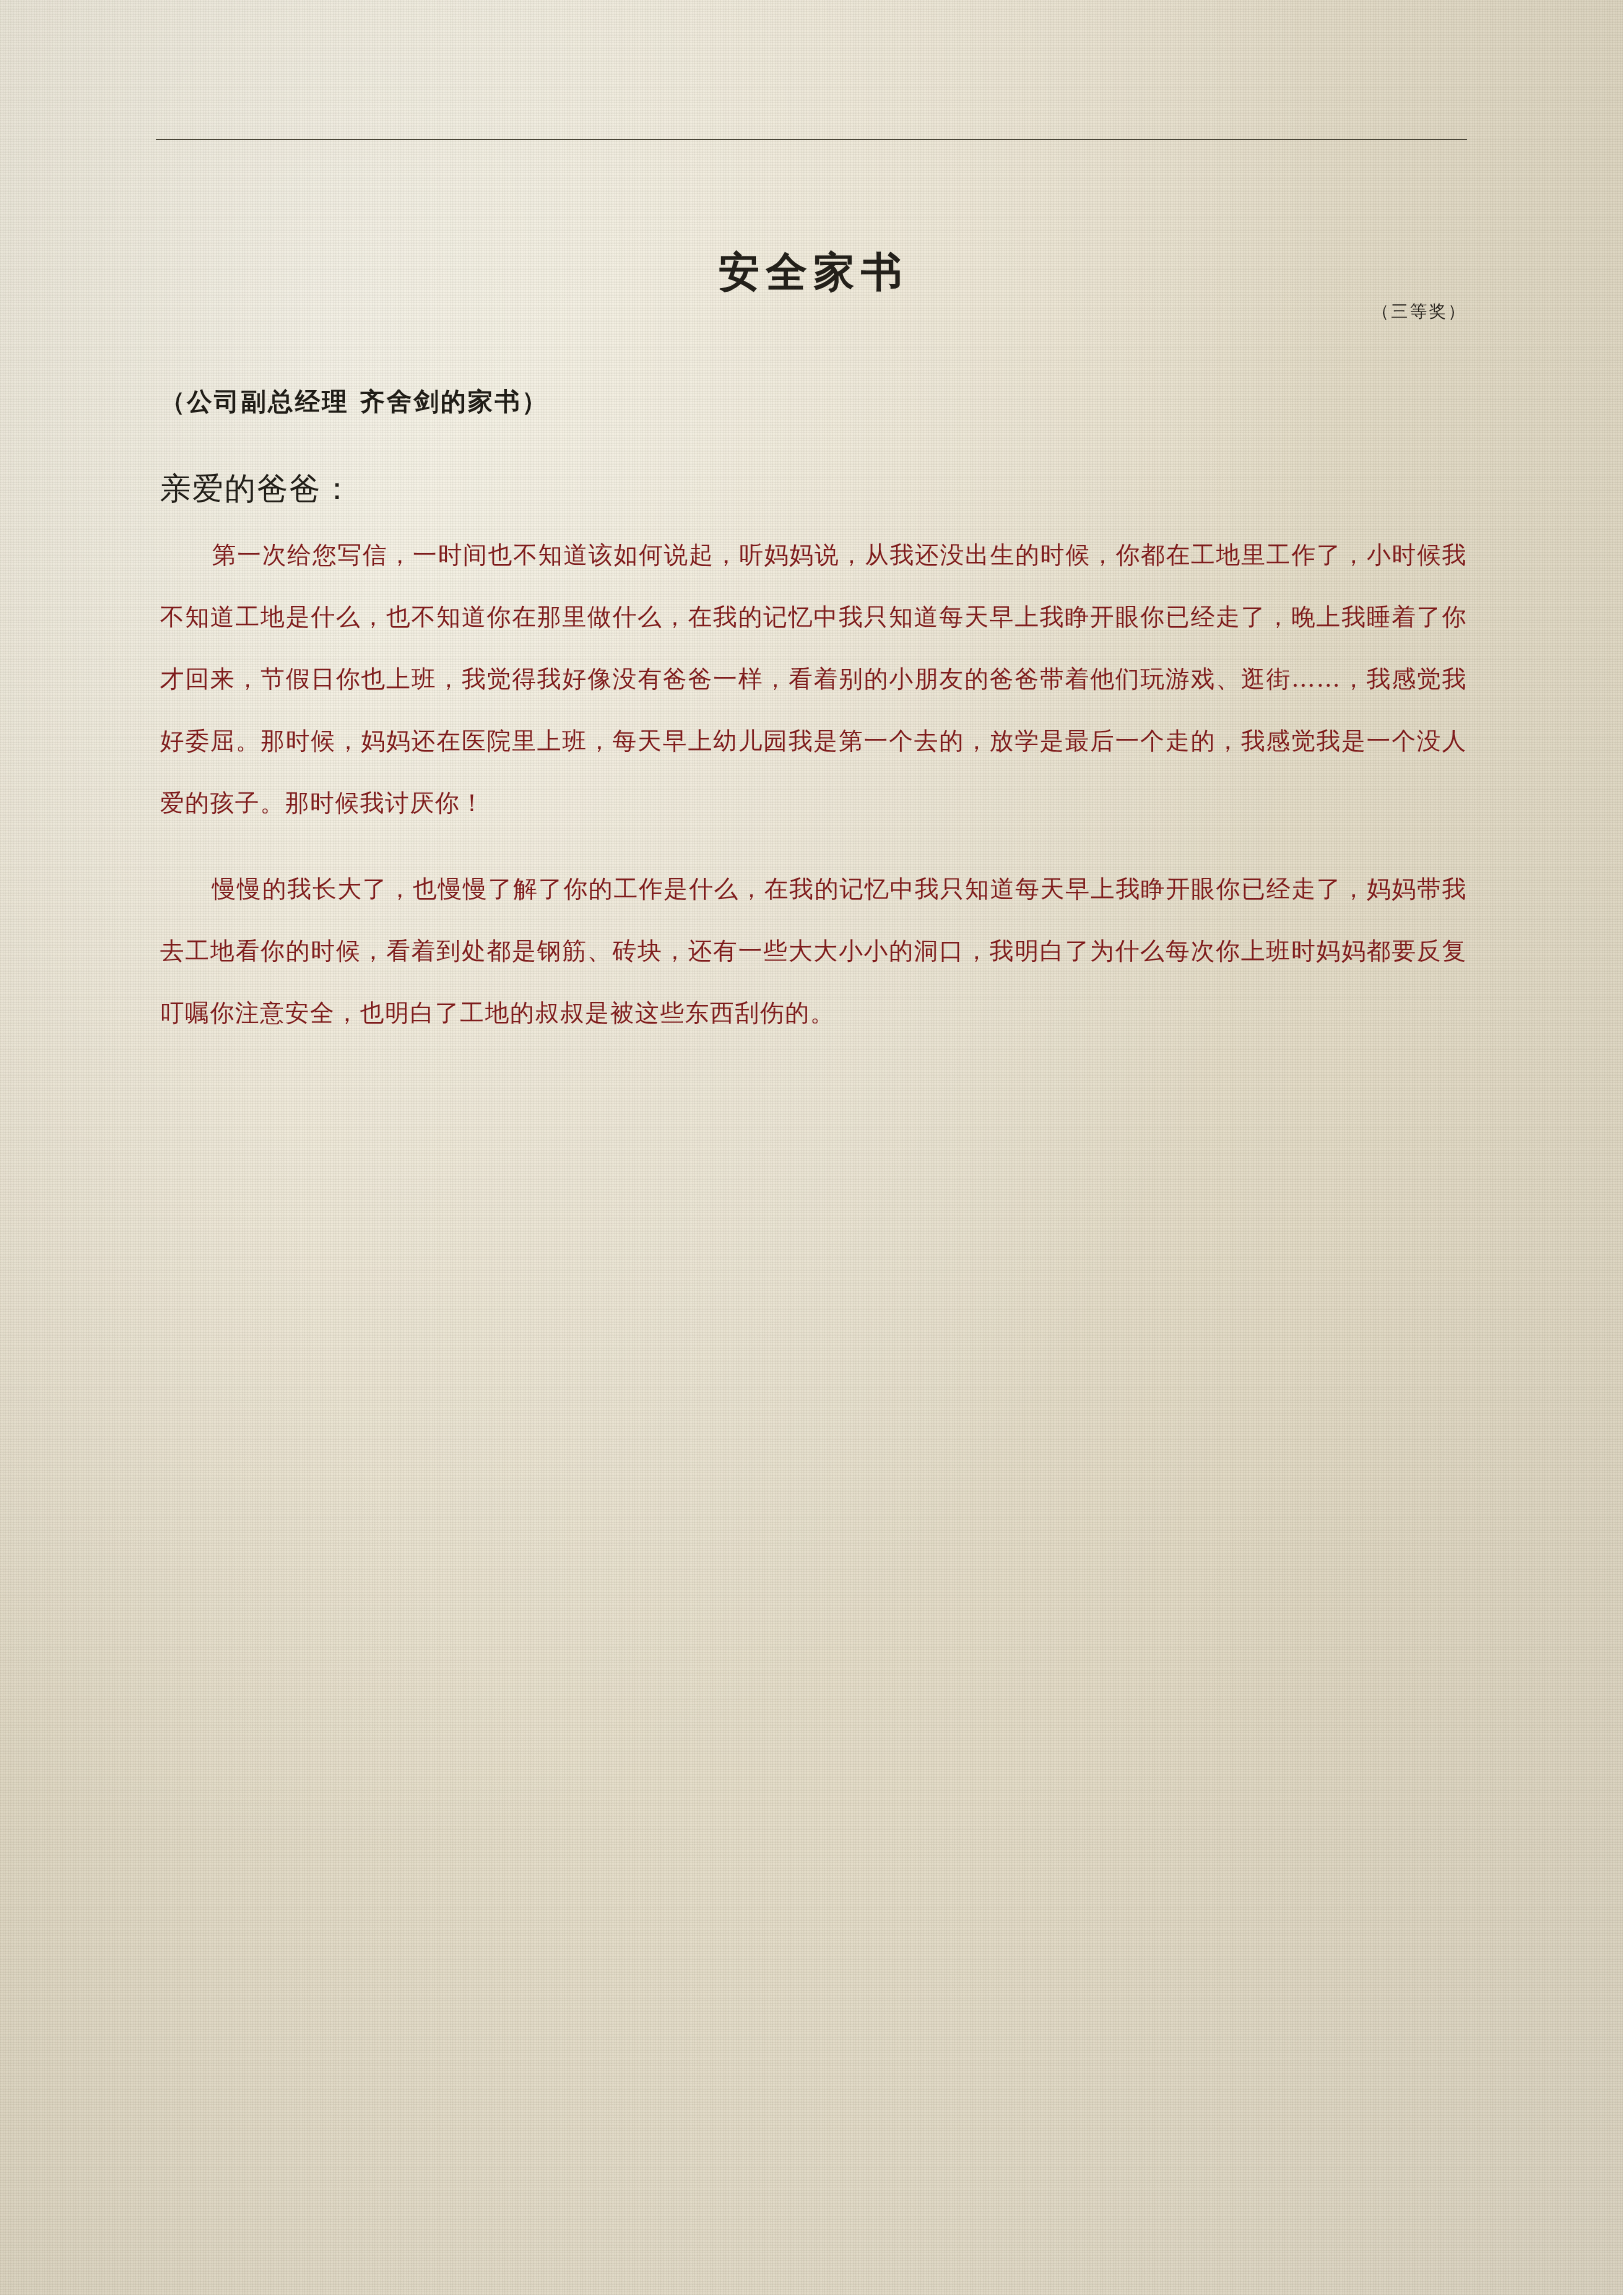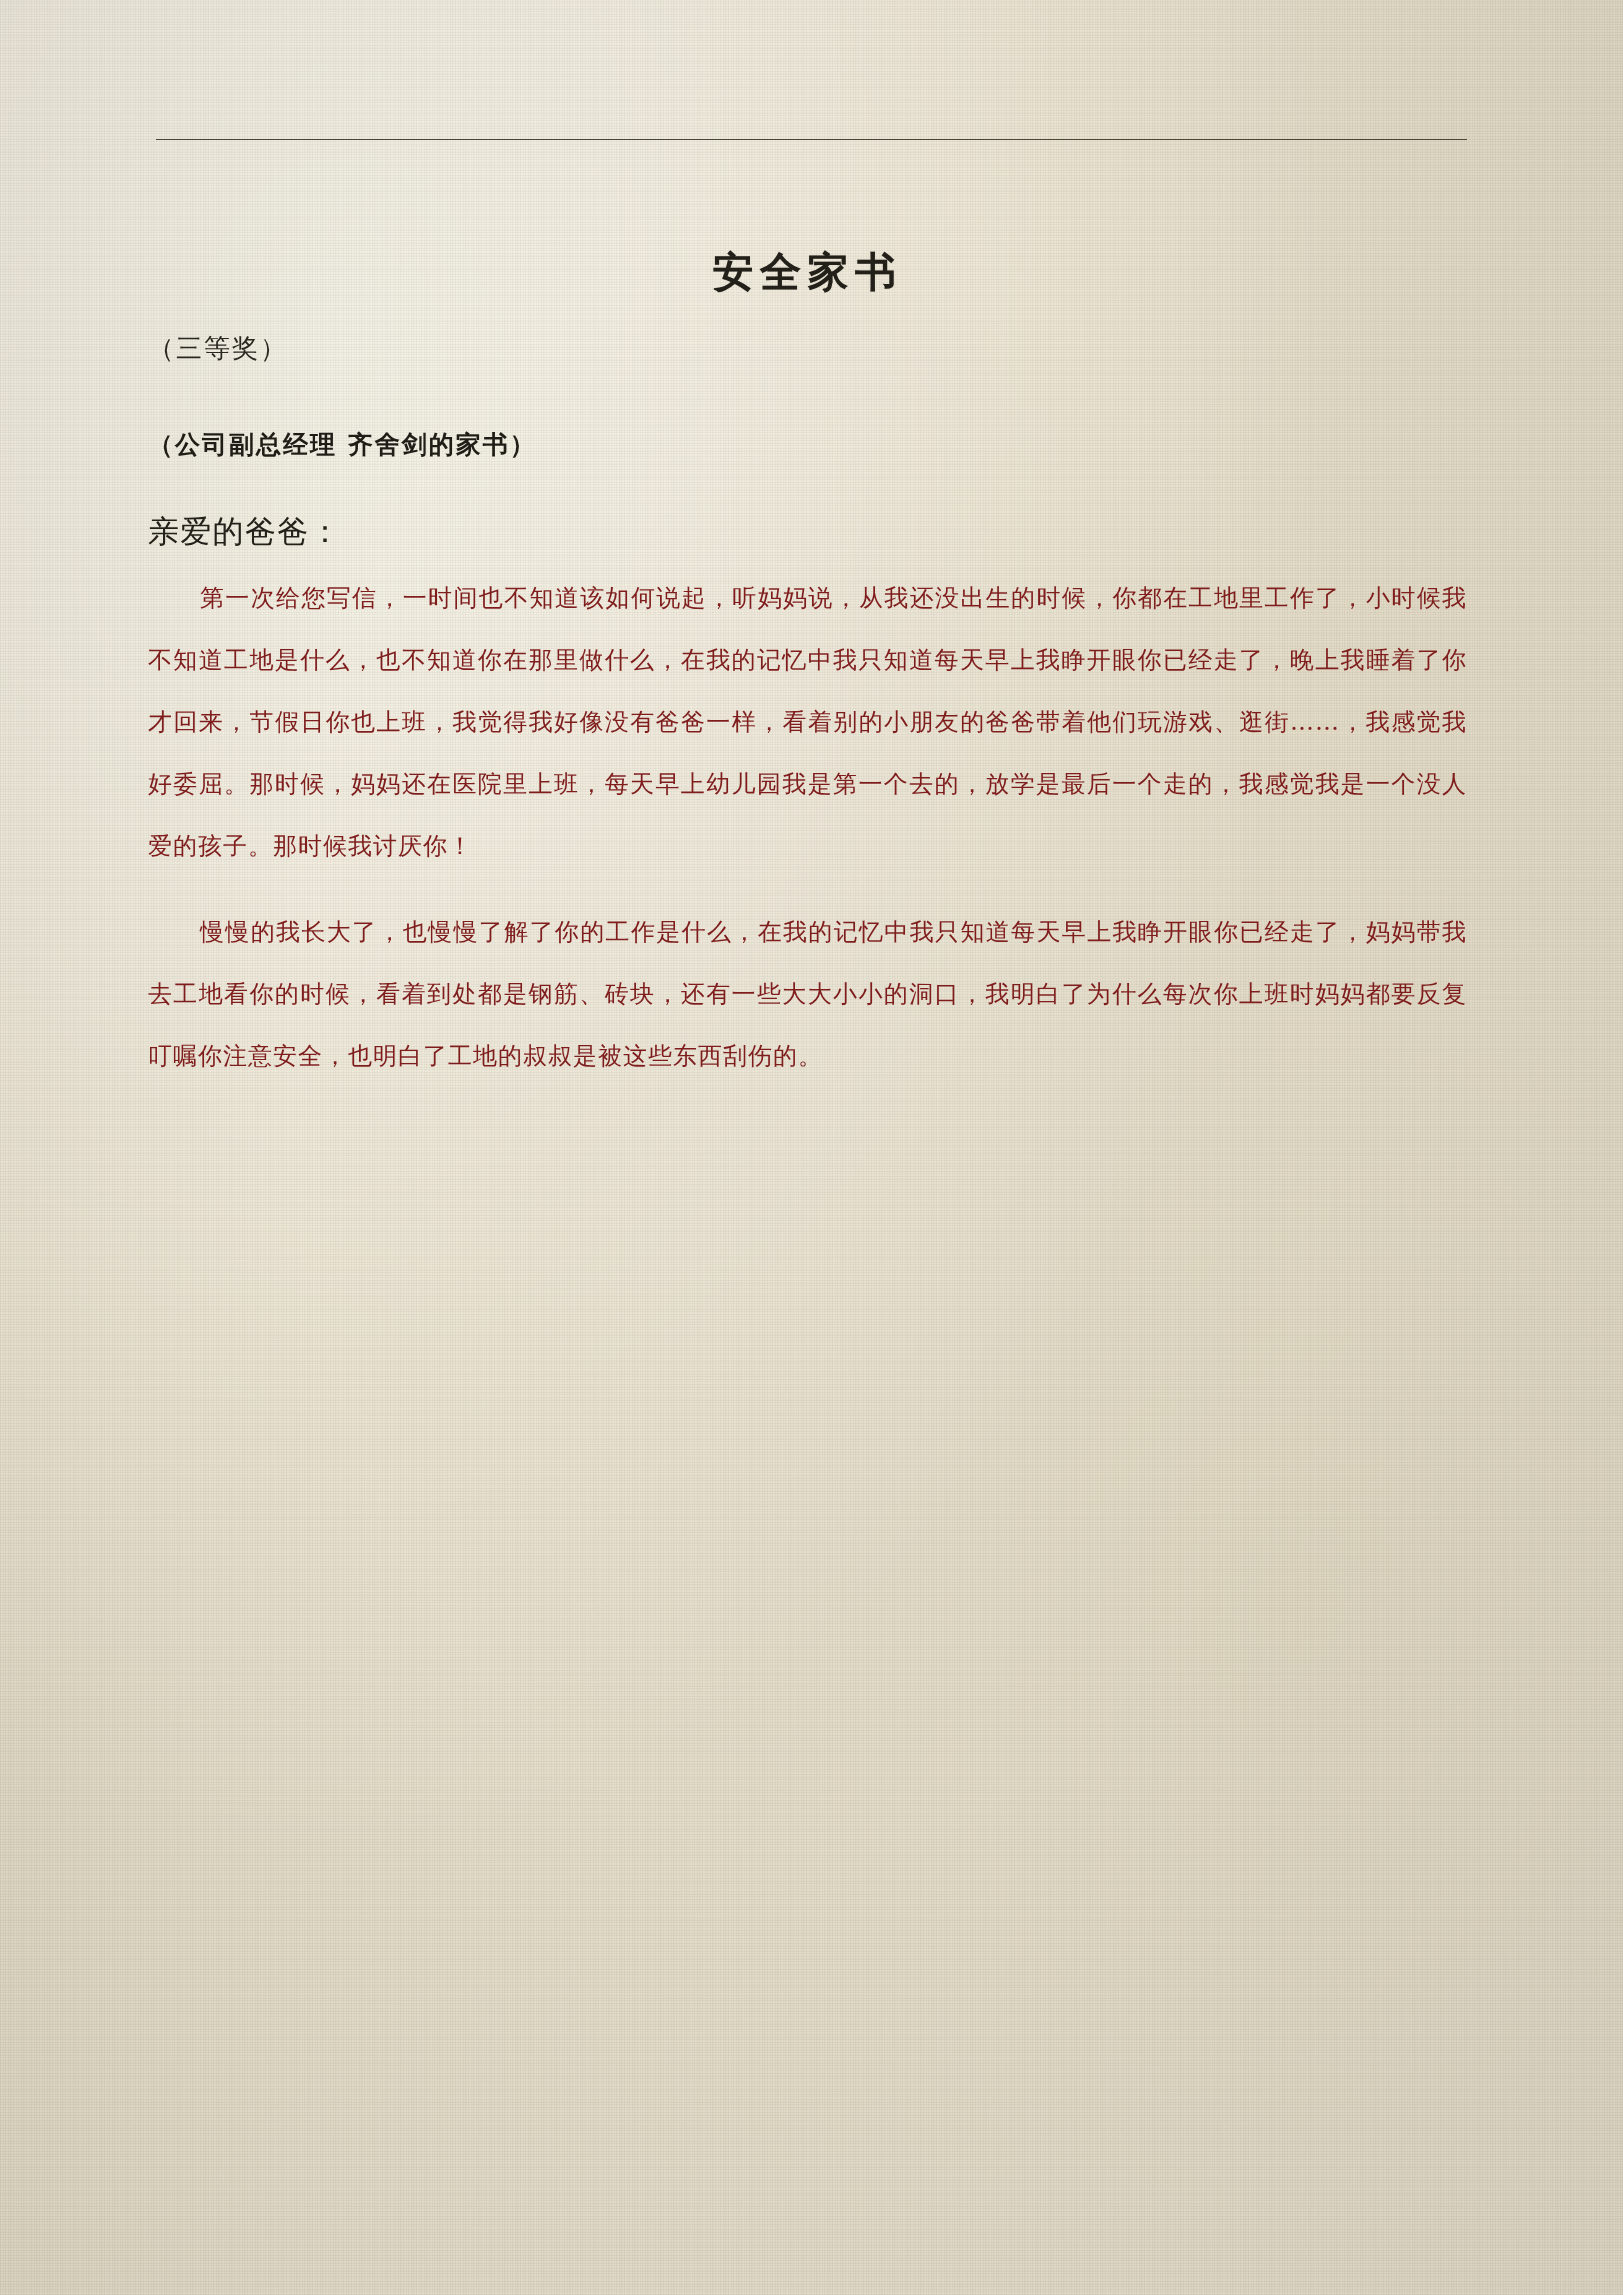--- a/index.html
+++ b/index.html
@@ -39,40 +39,39 @@
   }
   .top-rule {
     position: absolute;
     left: 156px;
     right: 156px;
     top: 139px;
     border-top: 1.3px solid #4a4638;
   }
   .content {
     position: absolute;
-    left: 148px;
+    left: 160px;
     right: 156px;
     top: 170px;
   }
   .doc-title {
     text-align: center;
     font-family: "DejaVu Serif", serif;
     font-size: 41px;
     font-weight: 700;
     letter-spacing: 6.5px;
     color: #23201a;
     margin: 75px 0 0 0;
     text-shadow: 0 0 0.7px rgba(40,36,28,0.35);
   }
   .doc-subtitle {
-    text-align: left;
-    font-size: 26px;
+    text-align: right;
+    font-size: 17px;
     letter-spacing: 2px;
     color: #2a2620;
-    margin-top: 31px;
   }
   .doc-byline {
     text-align: left;
     font-size: 25px;
     font-weight: 700;
     letter-spacing: 2px;
     color: #201d17;
     margin-top: 62px;
   }
   .salutation {

